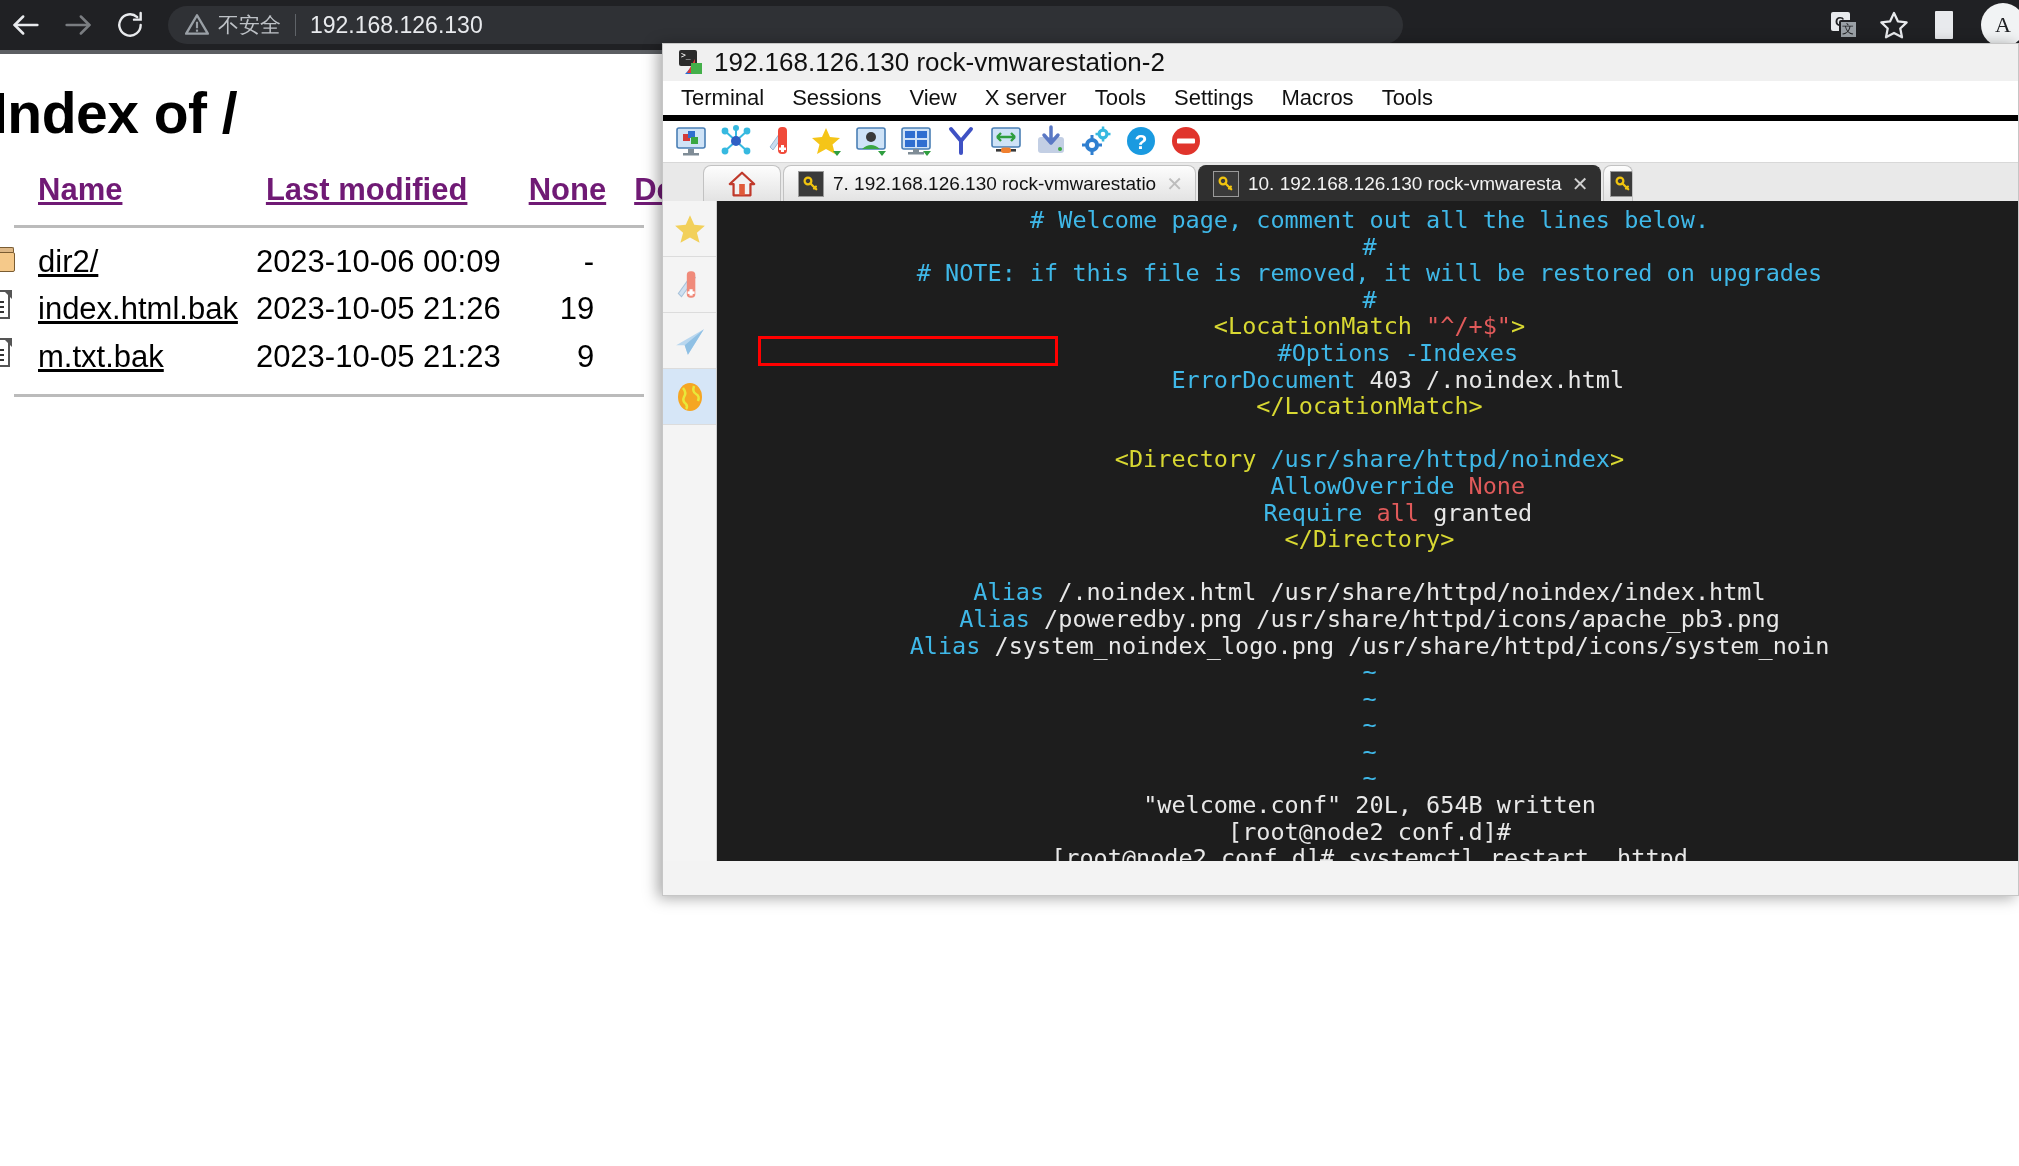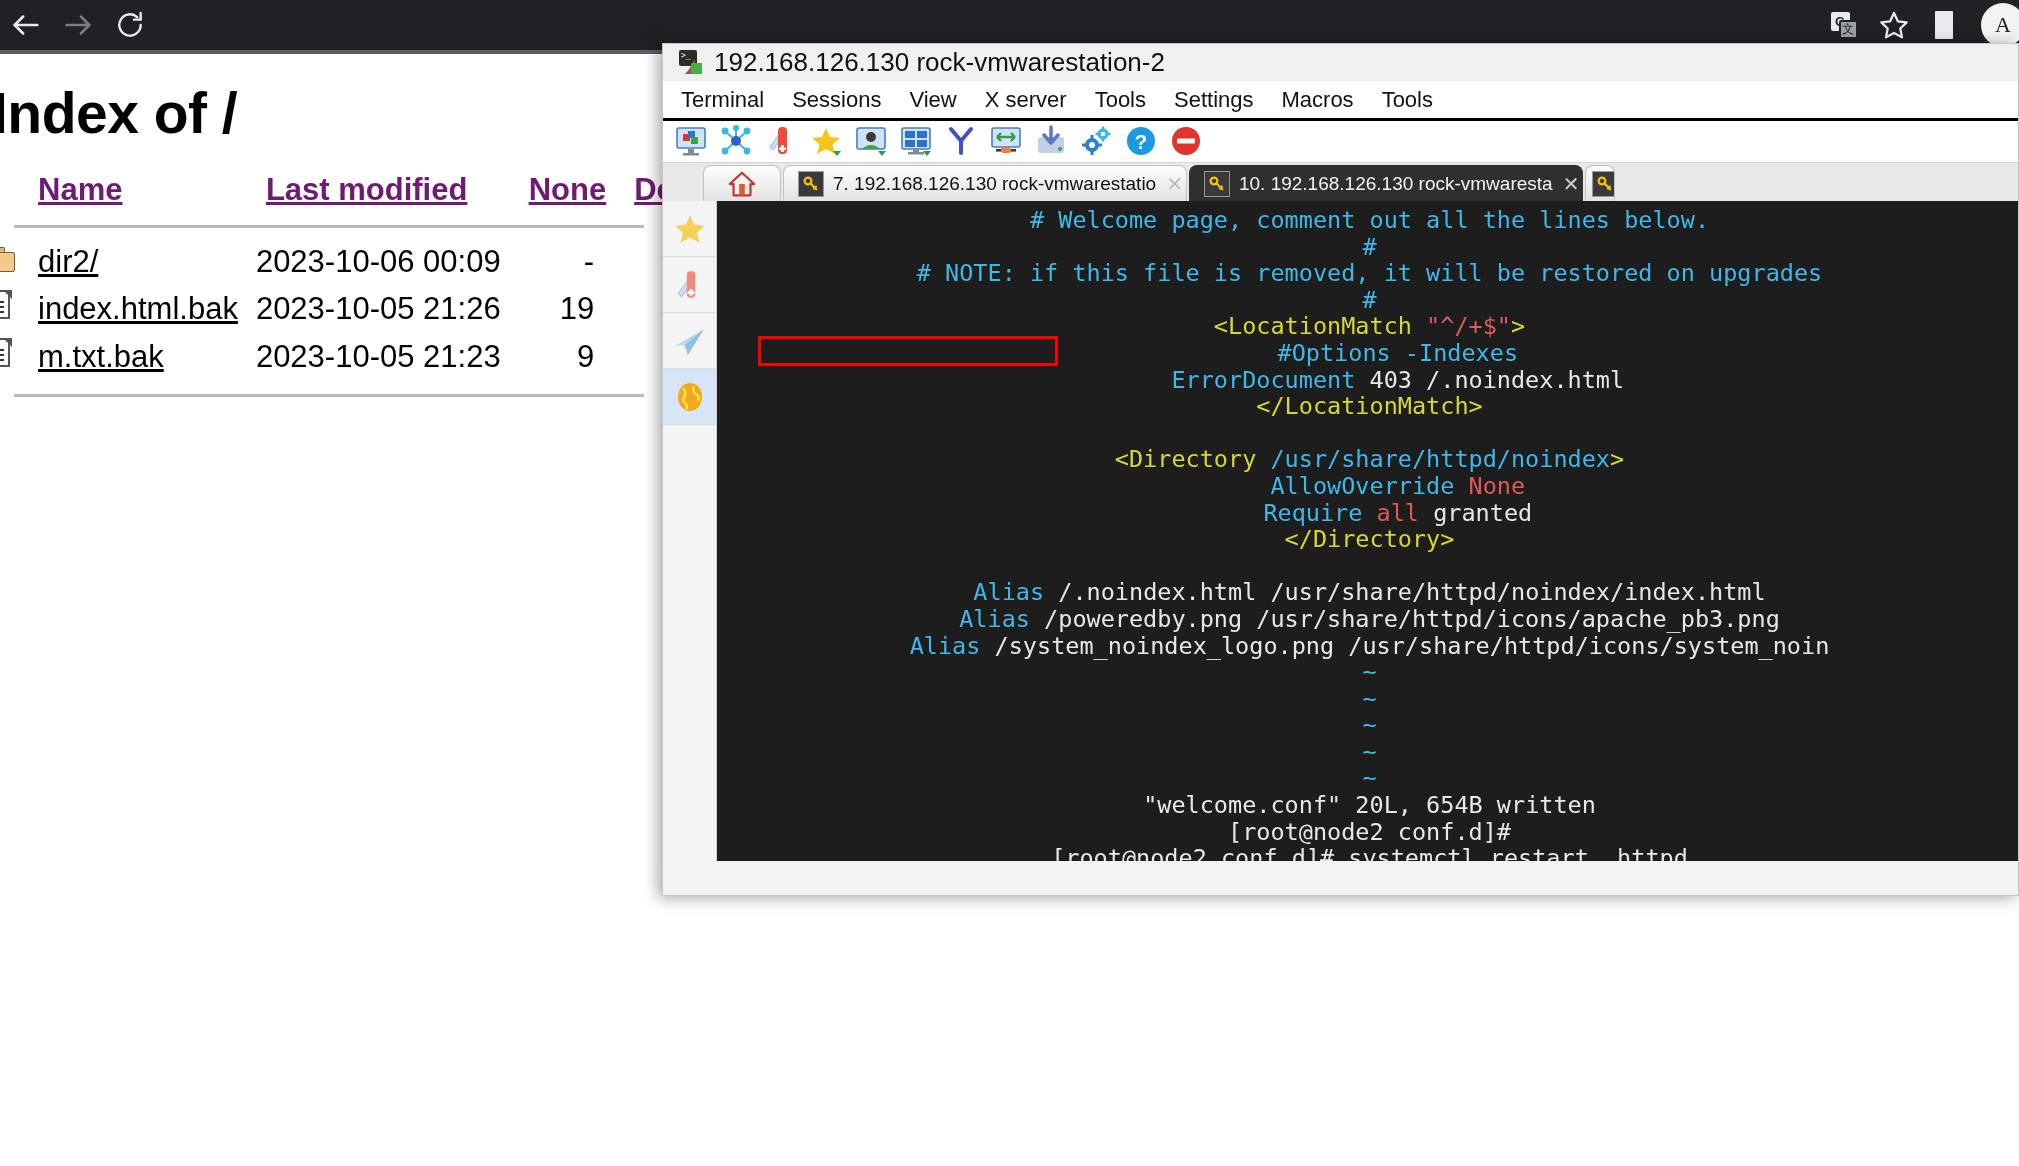--- a/index.html
+++ b/index.html
@@ -205,21 +205,21 @@
   .moba-logo .g { position:absolute; left:12px; top:13px; width:11px;height:11px;background:#44b04a;}
   .moba-logo .b { position:absolute; left:6px; top:13px; width:10px;height:11px;background:#2a6fd4;
     clip-path: polygon(0 100%, 100% 0, 100% 100%);}
   .moba-title-text {
     font-size: 26px; color: #111;
   }
   .moba-menu {
     height: 40px; background: #ffffff;
     display: flex; align-items: center;
     padding-left: 4px;
-    border-bottom: 3px solid #000000;
+    border-bottom: 6px solid #000000;
   }
   .moba-menu .mi {
     font-size: 22px; color: #111;
     padding: 3px 14px; cursor: default;
   }
   .moba-toolbar {
     height: 42px; background: #ffffff;
     display: flex; align-items: center;
     padding-left: 12px;
     border-bottom: 1px solid #d8d8d8;
@@ -232,21 +232,21 @@
 
   .moba-tabs {
     height: 38px; background: #e9e9e9;
     display: flex; align-items: flex-end;
     padding-left: 40px;
     position: relative;
   }
   .tab {
     height: 36px;
     display: flex; align-items: center;
-    padding: 0 3px 0 14px;
+    padding: 0 12px 0 14px;
     font-size: 19px;
     color: #111;
     border-radius: 8px 8px 0 0;
     margin-right: 2px;
     background: linear-gradient(#fdfdfd, #e3e3e3);
     border: 1px solid #c2c2c2;
     border-bottom: none;
     max-width: 430px;
     white-space: nowrap;
     overflow: hidden;
@@ -325,20 +325,30 @@
           <polyline points="14,6 20,12 14,18"></polyline>
       </svg>
     </div>
     <div class="nav-btn">
       <svg width="32" height="32" viewBox="0 0 24 24" fill="none" stroke="currentColor" stroke-width="1.8" stroke-linecap="round">
         <path d="M20 12a8 8 0 1 1-2.6-5.9"></path>
           <polyline points="20,3 20,8 15,8"></polyline>
       </svg>
     </div>
 
+    <div class="omnibox">
+      <svg class="warn-icon" viewBox="0 0 24 24">
+        <path d="M12 3 L22 20 L2 20 Z" fill="none" stroke="#9aa0a6" stroke-width="2.2" stroke-linejoin="round"></path>
+        <rect x="11" y="9" width="2" height="6" fill="#9aa0a6"></rect>
+        <rect x="11" y="16.2" width="2" height="2" fill="#9aa0a6"></rect>
+      </svg>
+      <span class="notsecure">不安全</span>
+      <span class="vbar"></span>
+      <span class="url">192.168.126.130</span>
+    </div>
 
     <div class="tb-right">
       <div class="tb-icon">
         <div class="translate-ic">
           <div class="back">G</div>
           <div class="front">文</div>
         </div>
       </div>
       <div class="tb-icon">
         <svg width="32" height="32" viewBox="0 0 24 24" fill="none" stroke="#e8eaed" stroke-width="1.7" stroke-linejoin="round">

